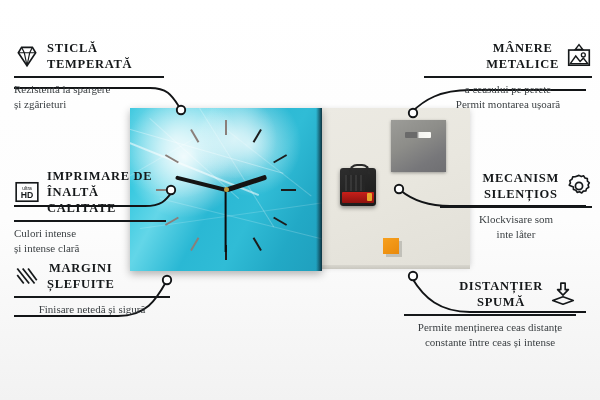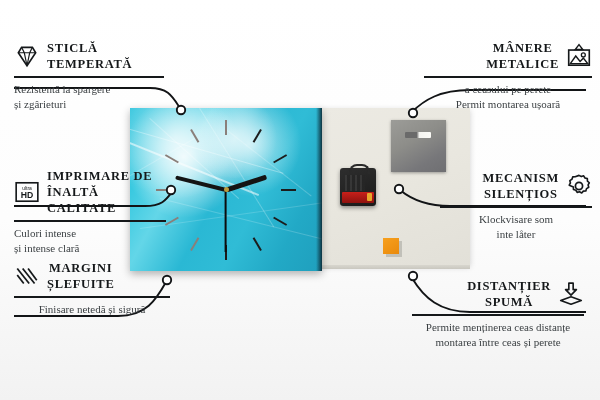--- a/index.html
+++ b/index.html
@@ -87,21 +87,21 @@
 
   .left{text-align:left;}
   .right .c-head{flex-direction:row-reverse;}
   .right .c-title,.right .c-sub{text-align:center;}
 
   #co-sticla{left:14px;top:40px;width:150px;}
   #co-hd{left:14px;top:168px;width:152px;}
   #co-margini{left:14px;top:260px;width:156px;text-align:center;}
   #co-manere{right:8px;top:40px;width:168px;}
   #co-mecanism{right:8px;top:170px;width:152px;}
-  #co-distantier{right:16px;top:278px;width:172px;}
+  #co-distantier{right:24px;top:278px;width:172px;}
 
   svg.lines{position:absolute;inset:0;width:600px;height:400px;pointer-events:none;}
 </style>
 </head>
 <body>
 
 <div id="stage">
 
   <div class="product">
 
@@ -263,16 +263,16 @@
         <path d="M10 2 h4 v6 h3 l-5 5 -5 -5 h3 z" fill="none" stroke="#15181a" stroke-width="1.5" stroke-linejoin="round"></path>
         <path d="M12 14.5 L21.5 18 L12 21.5 L2.5 18 Z" fill="none" stroke="#15181a" stroke-width="1.5" stroke-linejoin="round"></path>
       </svg>
       <div>
         <div class="c-title">DISTANȚIER</div>
         <div class="c-title">SPUMĂ</div>
       </div>
     </div>
     <div class="c-rule"></div>
     <div class="c-sub">Permite menținerea ceas distanțe</div>
-    <div class="c-sub">montarea între ceas și perete</div>
+    <div class="c-sub">constante între ceas și intense</div>
   </div>
 
 </div>
 
 </body></html>

